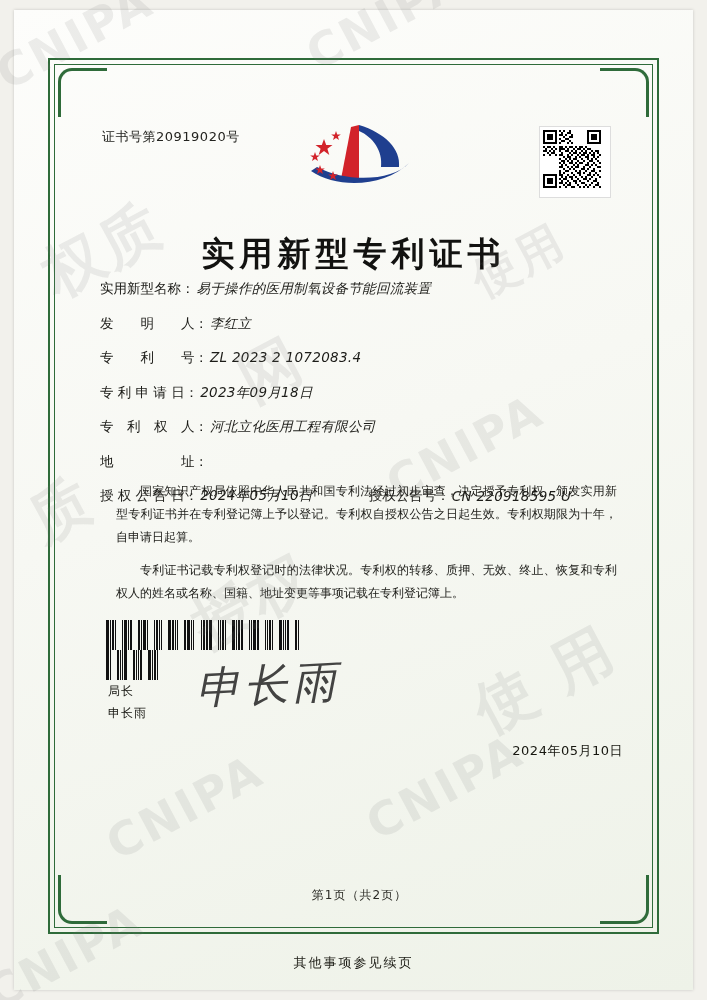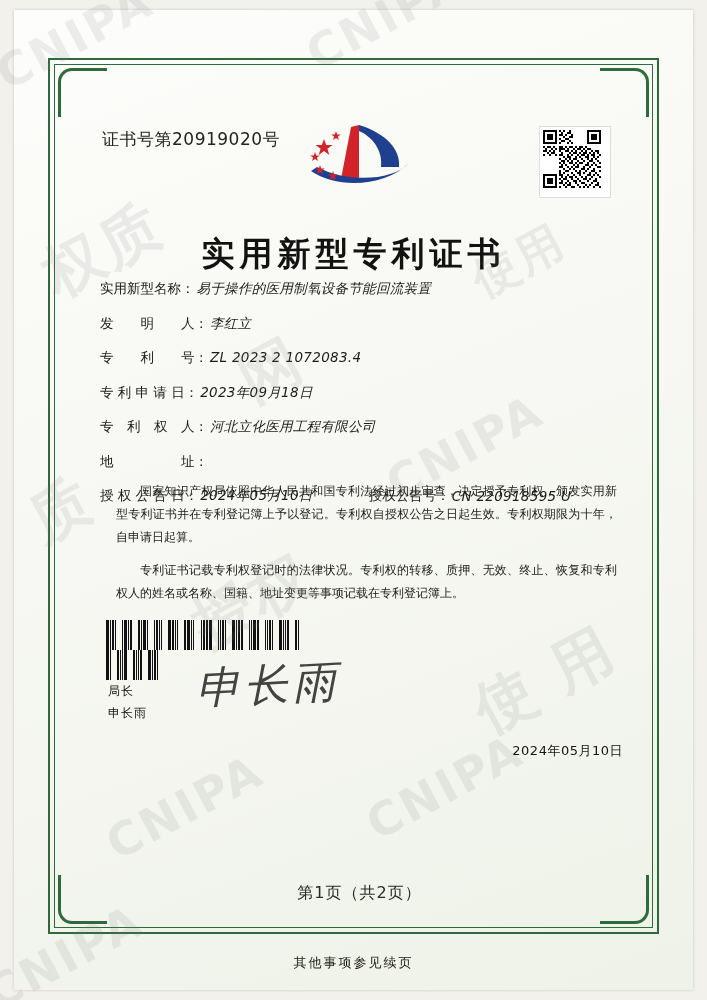--- a/index.html
+++ b/index.html
@@ -81,21 +81,21 @@
     top: 70px;
     right: 52px;
     bottom: 74px;
     z-index: 2;
   }
 
   .cert-no {
     position: absolute;
     left: 36px;
     top: 48px;
-    font-size: 17px;
+    font-size: 13px;
     color: #23231f;
     letter-spacing: 0.5px;
     text-align: right;
   }
 
   
   .qr {
     position: absolute;
     right: 30px;
     top: 46px;
@@ -218,21 +218,21 @@
     font-size: 13px;
     color: #16160f;
     letter-spacing: 0.5px;
   }
 
   .page-num {
     position: absolute;
     left: 12px; right: 0;
     bottom: 12px;
     text-align: center;
-    font-size: 16px;
+    font-size: 12px;
     color: #2a2a24;
     letter-spacing: 1px;
   }
 
   .footnote {
     position: absolute;
     left: 0; right: 0;
     bottom: 18px;
     text-align: center;
     font-size: 13px;

